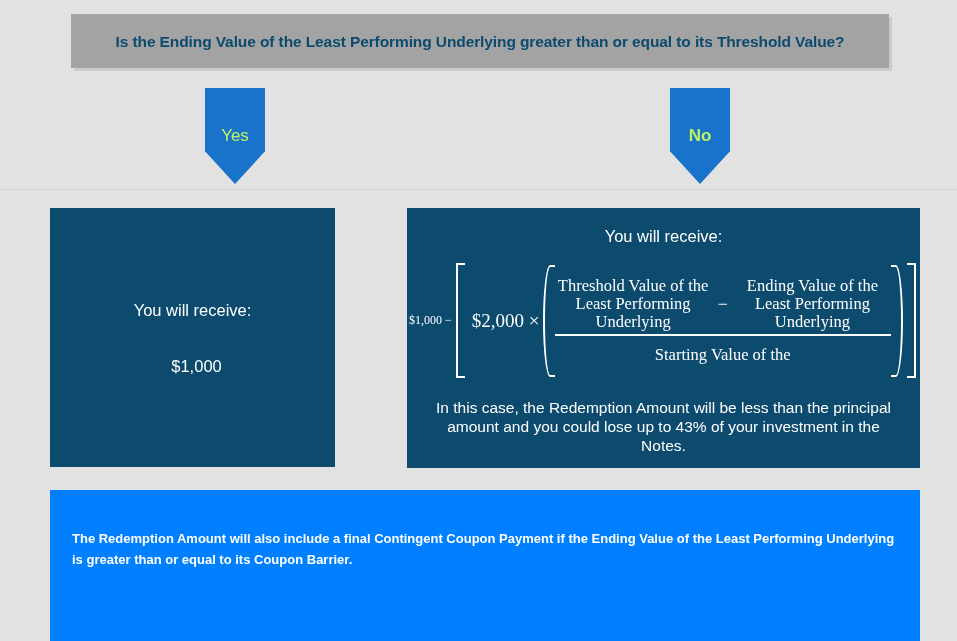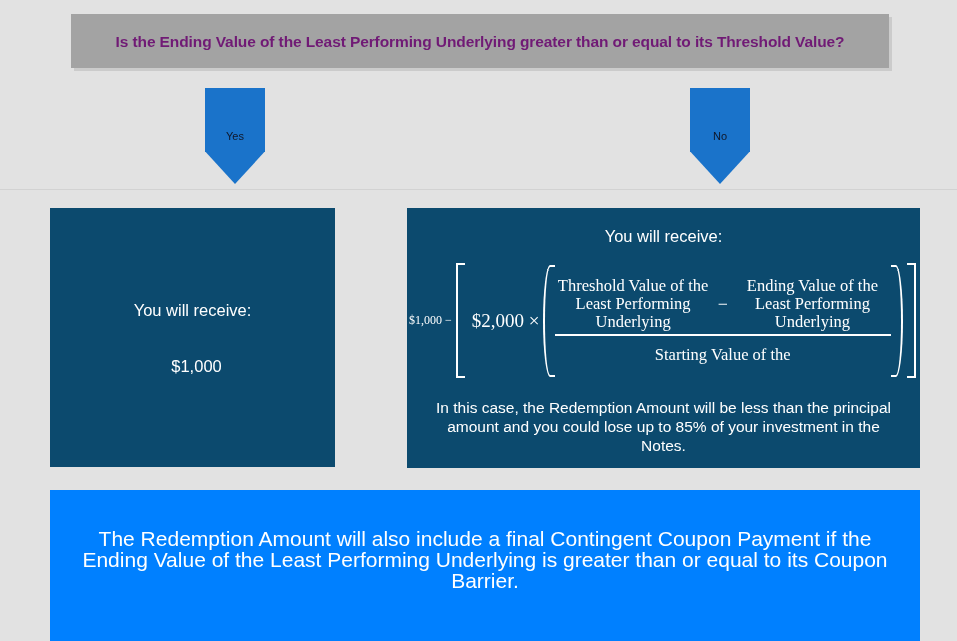--- a/index.html
+++ b/index.html
@@ -24,21 +24,21 @@
     height: 54px;
     background: #a3a3a3;
     box-shadow: 3px 3px 0 rgba(0,0,0,0.10);
     display: flex;
     align-items: center;
     justify-content: center;
     box-sizing: border-box;
     padding: 0 10px;
   }
   .header-bar .q-text {
-    color: #701a75;
+    color: #0c4a6e;
     font-weight: bold;
     font-size: 15.5px;
     line-height: 19px;
     text-align: center;
     letter-spacing: -0.1px;
   }
 
   
   .divider {
     position: absolute;
@@ -57,26 +57,26 @@
     background: #1a73ca;
     -webkit-clip-path: polygon(0 0, 100% 0, 100% 66%, 50% 100%, 0 66%);
     clip-path: polygon(0 0, 100% 0, 100% 66%, 50% 100%, 0 66%);
   }
   .arrow .arrow-label {
     position: absolute;
     top: 40px;
     left: 0;
     width: 100%;
     text-align: center;
-    color: #0f172a;
-    font-size: 11px;
+    color: #bef264;
+    font-size: 17px;
     line-height: 16px;
   }
   .arrow-yes { left: 205px; top: 88px; }
-  .arrow-no  { left: 690px; top: 88px; }
+  .arrow-no  { left: 670px; top: 88px; font-weight: bold; }
 
   
   .panel {
     position: absolute;
     background: #0c4a6e;
     box-sizing: border-box;
     color: #ffffff;
   }
   .panel-yes {
     left: 50px;
@@ -231,23 +231,24 @@
     background: #0080ff;
     color: #ffffff;
     box-sizing: border-box;
     padding: 0 22px;
   }
   .banner .banner-text {
     position: absolute;
     left: 22px;
     right: 22px;
     top: 38px;
-    text-align: center;
-    font-size: 21px;
+    text-align: left;
+    font-size: 13px;
     line-height: 21px;
+    font-weight: bold;
   }
 </style>
 </head>
 <body>
 
 <div class="header-bar">
   <div class="q-text">Is the Ending Value of the Least Performing Underlying greater than or equal to its Threshold Value?</div>
 </div>
 
 <div class="divider"></div>
@@ -291,18 +292,18 @@
       <div class="frac-bar"></div>
       <div class="denominator">
         <div>Starting Value of the</div>
       </div>
     </div>
 
     <div class="paren right"></div>
     <div class="sq-bracket right"></div>
   </div>
 
-  <div class="loss-note">In this case, the Redemption Amount will be less than the principal amount and you could lose up to 85% of your investment in the Notes.</div>
+  <div class="loss-note">In this case, the Redemption Amount will be less than the principal amount and you could lose up to 43% of your investment in the Notes.</div>
 </div>
 
 <div class="banner">
   <div class="banner-text">The Redemption Amount will also include a final Contingent Coupon Payment if the Ending Value of the Least Performing Underlying is greater than or equal to its Coupon Barrier.</div>
 </div>
 
 </body></html>

